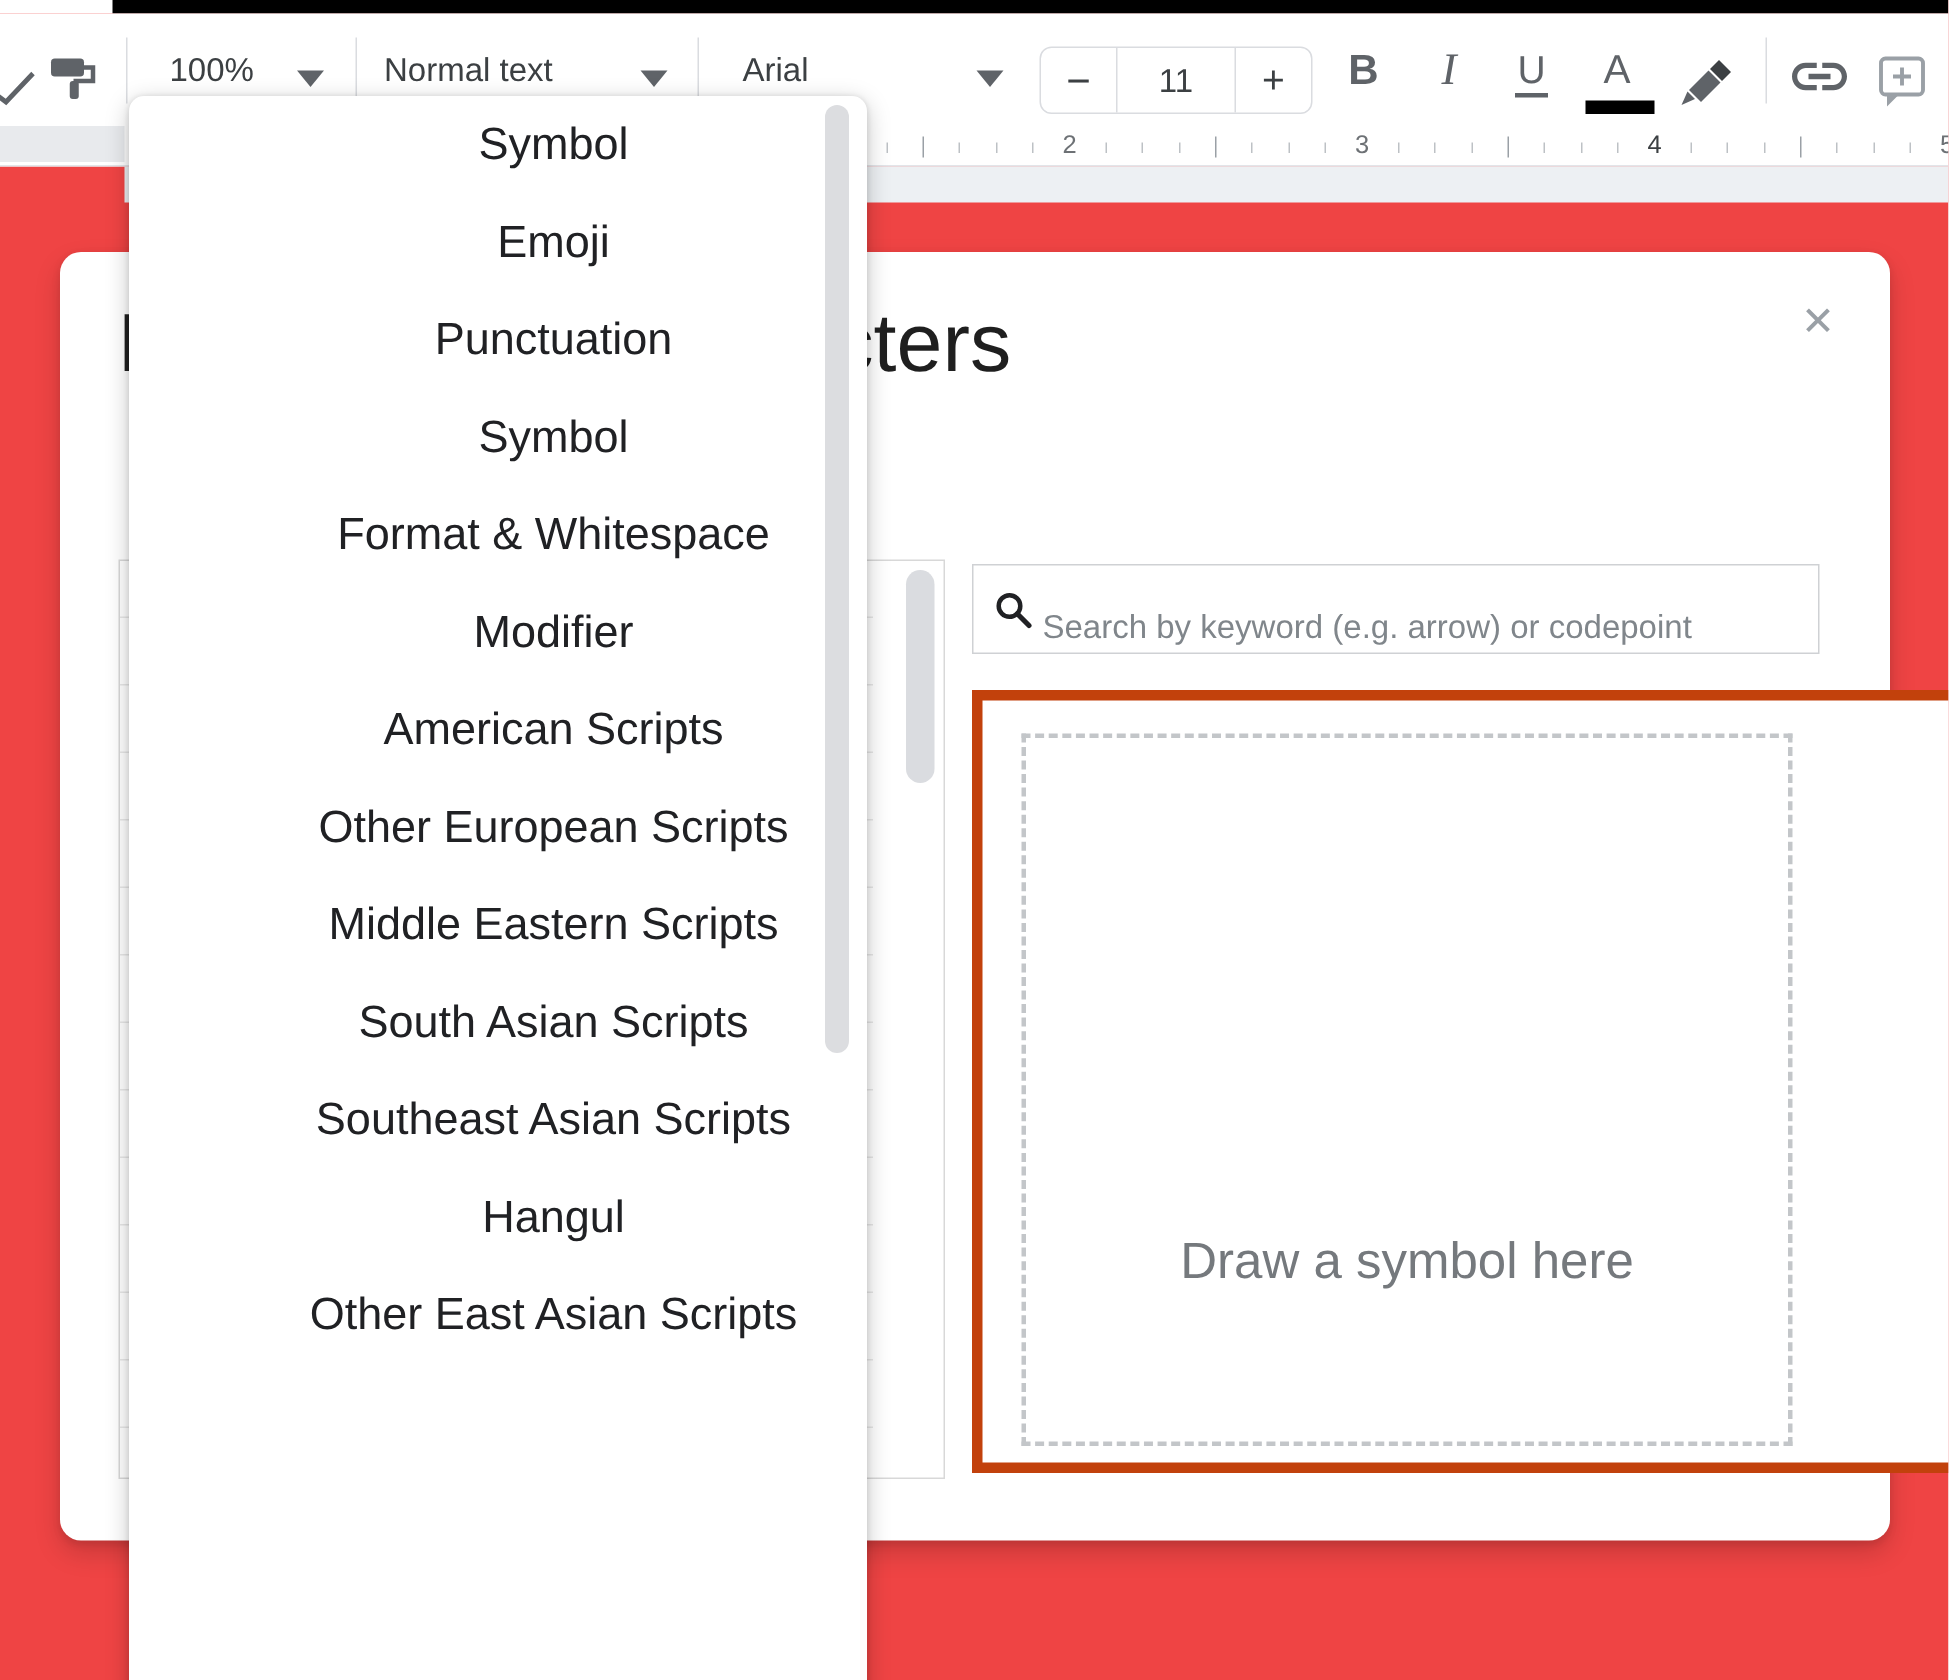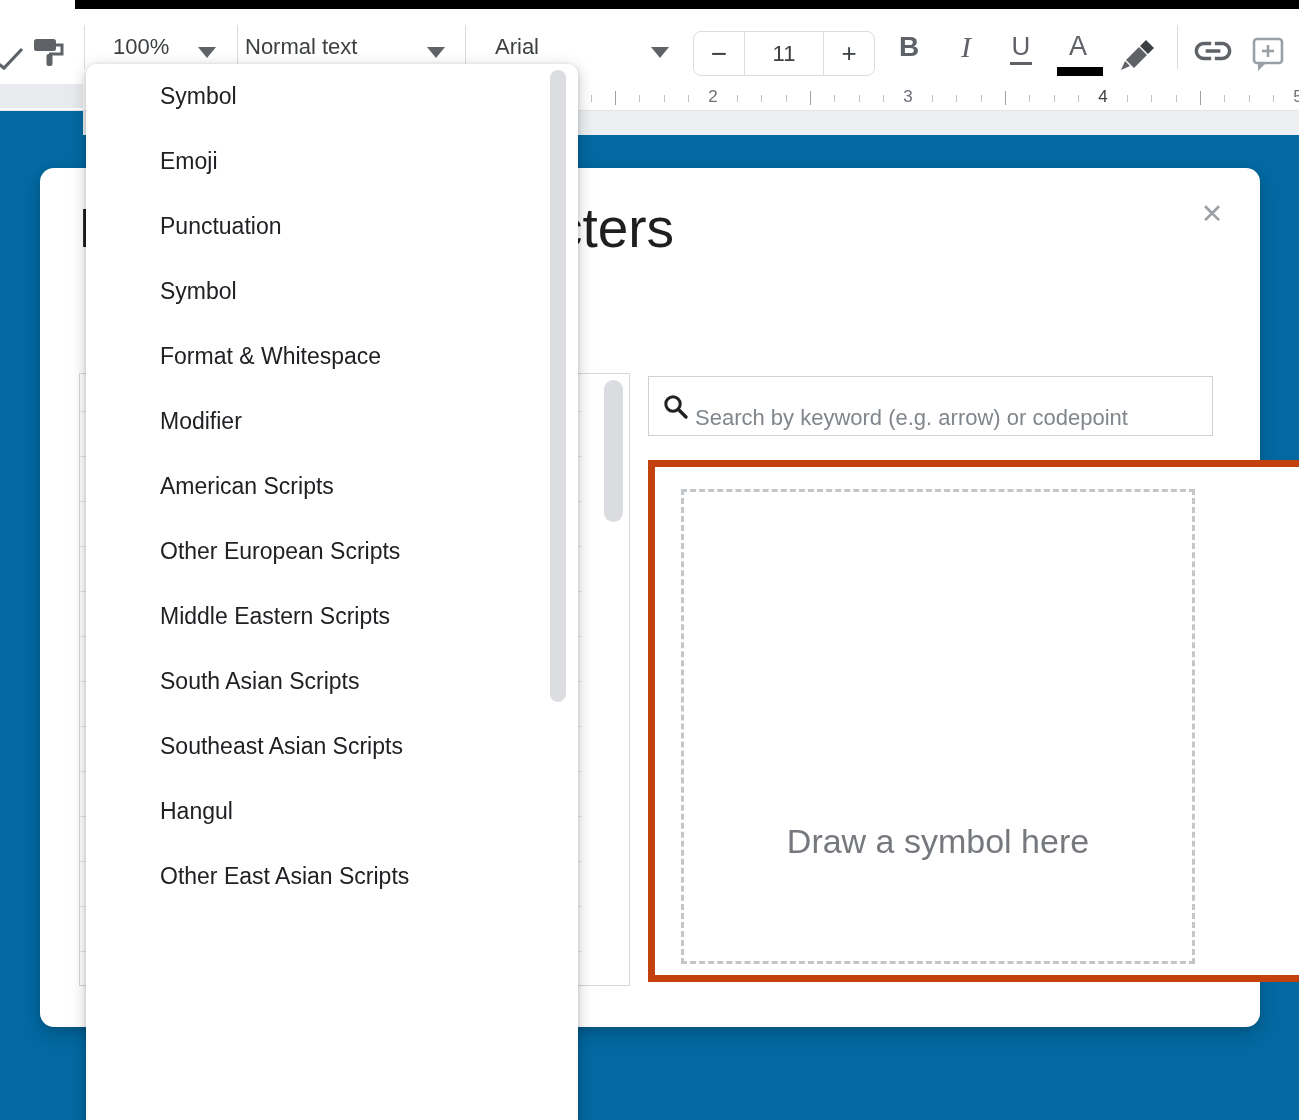--- a/index.html
+++ b/index.html
@@ -1,18 +1,18 @@
 <!DOCTYPE html>
 <html><head>
 <meta charset="utf-8">
 <style>
   * { margin:0; padding:0; box-sizing:border-box; }
   html,body { width:1299px; height:1120px; overflow:hidden; background:#fbfcfd;
               font-family:"Liberation Sans", sans-serif; }
-  #screen { position:relative; width:1299px; height:1120px; overflow:hidden; background:#0369a1;padding-left:47px; }
+  #screen { position:relative; width:1299px; height:1120px; overflow:hidden; background:#ef4444;padding-left:47px; }
 
   
   .topstrip { position:absolute; left:0; top:0; width:1299px; height:9px; background:#fff; }
   .topstrip .black { position:absolute; left:75px; top:0; right:0; height:9px; background:#000; }
 
   
   .toolbar { position:absolute; left:0; top:9px; width:1299px; height:75px; background:#fff; z-index:2; }
   .tb-divider { position:absolute; top:16px; width:1px; height:44px; background:#dadce0; }
   .tb-text { position:absolute; top:0; height:75px; line-height:75px; font-size:22px; color:#3c4043; white-space:nowrap; }
   .tb-arrow { position:absolute; top:38px; width:0; height:0;
@@ -71,22 +71,22 @@
   .draw-box { position:absolute; left:608px; top:292px; width:671px; height:522px;
               border:7px solid #c2410c; background:#fff; }
   .draw-dashed { position:absolute; left:26px; top:22px; width:514px; height:475px;
                  border:3px dashed #c3c6c9; display:flex; align-items:center; justify-content:center; }
   .draw-label { font-size:34px; color:#75797d; margin-top:230px; }
 
   
   .menu { position:absolute; left:86px; top:64px; width:492px; height:1100px; background:#fff;
           border-radius:10px 10px 0 0; z-index:10;
           box-shadow:0 4px 16px rgba(0,0,0,.22), 0 1px 4px rgba(0,0,0,.14); }
-  .menu-item { height:65px; line-height:65px; padding-left:74px; font-size:23px; color:#202124;
-               white-space:nowrap; cursor:default; }
+  .menu-item { height:65px; line-height:65px; padding-left:74px; font-size:30px; color:#202124;
+               white-space:nowrap; cursor:default;text-align:center; }
   .menu-scrollbar { position:absolute; left:464px; top:6px; width:16px; height:632px;
                     background:#dcdde0; border-radius:9px; }
 </style>
 </head>
 <body>
 
 <div id="screen">
 
   <div class="topstrip">
       <div class="black"></div>
@@ -100,21 +100,21 @@
       <rect x="4" y="4" width="22" height="12" rx="2.5" fill="#5f6368"></rect>
       <path d="M26,10 h6 v9 h-13" fill="none" stroke="#5f6368" stroke-width="3"></path>
       <rect x="16.5" y="19" width="6" height="12" rx="2" fill="#5f6368"></rect>
     </svg>
     <div class="tb-divider" style="left:84px"></div>
 
     <div class="tb-text" style="left:113px">100%</div>
     <div class="tb-arrow" style="left:198px"></div>
     <div class="tb-divider" style="left:237px"></div>
 
-    <div class="tb-text" style="left:245px">Normal text</div>
+    <div class="tb-text" style="left:256px">Normal text</div>
     <div class="tb-arrow" style="left:427px"></div>
     <div class="tb-divider" style="left:465px"></div>
 
     <div class="tb-text" style="left:495px">Arial</div>
     <div class="tb-arrow" style="left:651px"></div>
 
     <div class="fs-group">
       <div class="fs-btn fs-minus">−</div>
       <div class="fs-value">11</div>
       <div class="fs-btn fs-plus">+</div>

